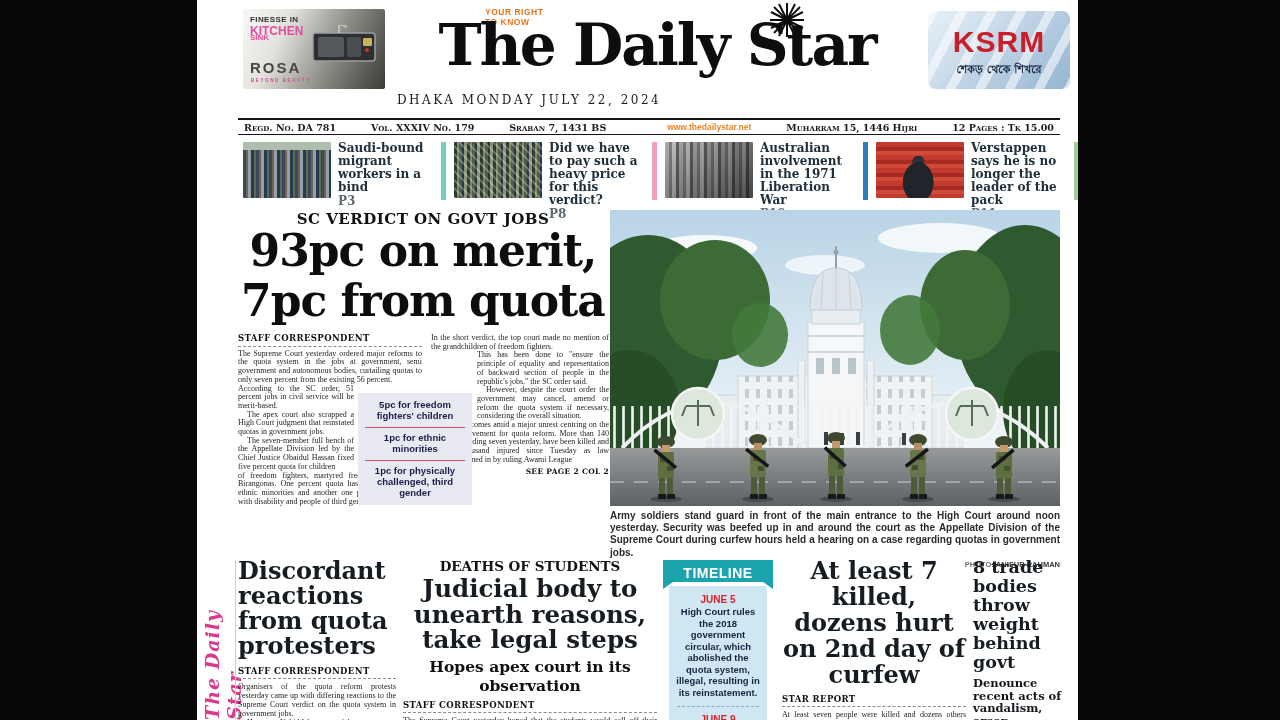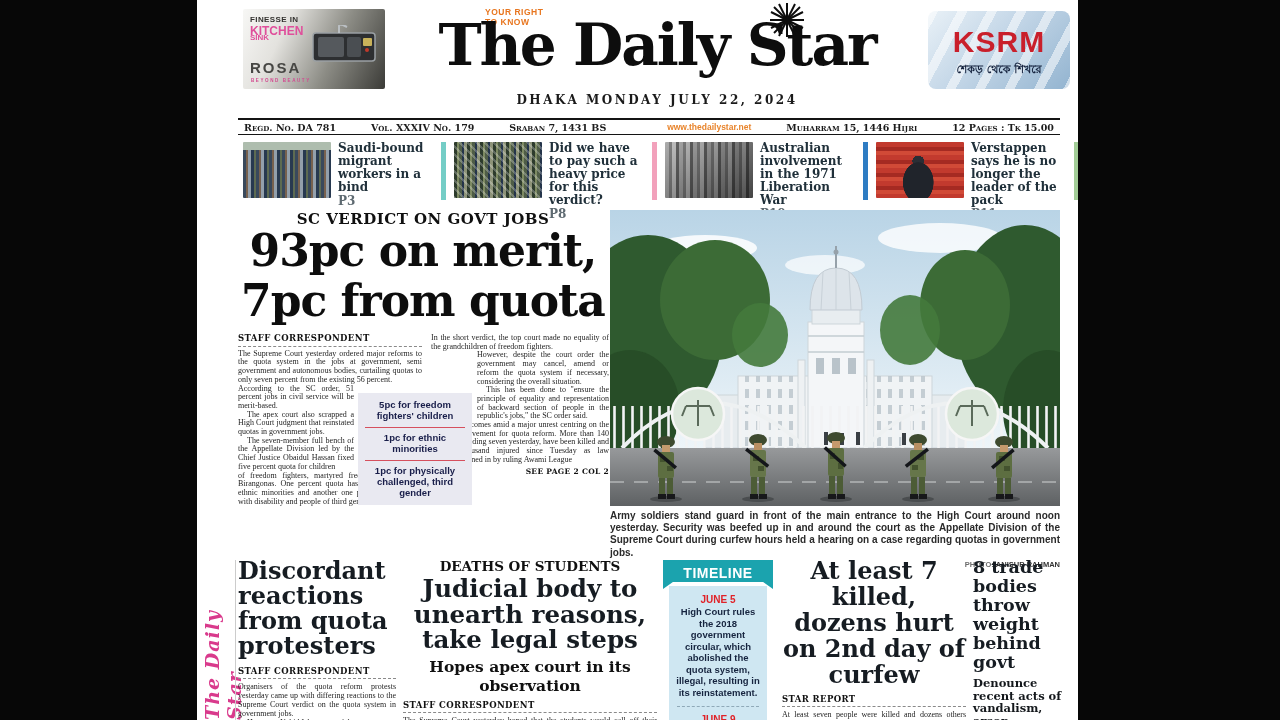--- a/index.html
+++ b/index.html
@@ -13,21 +13,21 @@
   .ad-left .l2{position:absolute;left:7px;top:15px;font-family:Liberation Sans, sans-serif;font-weight:bold;font-size:12px;color:#df4f9b;}
   .ad-left .l3{position:absolute;left:7px;top:24px;font-family:"Liberation Sans",sans-serif;font-weight:bold;font-size:8px;color:#df4f9b;}
   .ad-left .brand{position:absolute;left:7px;bottom:13px;font-family:"Liberation Sans",sans-serif;font-weight:bold;font-size:15px;color:#474744;letter-spacing:2px;}
   .ad-left .brand-sub{position:absolute;left:8px;bottom:6px;font-family:"Liberation Sans",sans-serif;font-size:4.5px;color:#d3488f;letter-spacing:1.6px;font-weight:bold;}
   .ad-left svg{position:absolute;right:4px;top:16px;}
 
   .mast-center{position:absolute;left:200px;top:0;width:520px;height:115px;}
   .tagline{position:absolute;left:88px;top:8px;width:60px;font-family:"Liberation Sans",sans-serif;font-weight:bold;font-size:8.5px;line-height:1.15;color:#e8761f;letter-spacing:.5px;}
   .title{position:absolute;left:0;top:2px;width:520px;margin:0;text-align:center;font-family:"DejaVu Serif",serif;font-weight:900;font-size:58px;line-height:86px;color:#0d0d0d;letter-spacing:-2px;}
   .starburst{position:absolute;left:372px;top:2px;}
-  .dateline{position:absolute;left:0;top:93px;width:520px;text-align:center;font-family:"DejaVu Serif",serif;font-weight:bold;font-size:12px;letter-spacing:2.5px;color:#1a1a1a;}
+  .dateline{position:absolute;left:0;top:93px;width:520px;font-family:"DejaVu Serif",serif;font-weight:normal;font-size:12px;letter-spacing:2.5px;color:#1a1a1a;}
 
   .ad-right{position:absolute;left:723px;top:11px;width:142px;height:78px;overflow:hidden;border-radius:8px;
     background:
       repeating-linear-gradient(118deg, rgba(255,255,255,.55) 0 9px, rgba(255,255,255,0) 9px 26px),
       linear-gradient(135deg,#e9f1f7 0%,#c3d6e7 45%,#93b4d0 100%); margin-left: 8px;}
   .ad-right .ksrm{position:absolute;left:0;top:14px;width:100%;text-align:center;font-family:"Liberation Sans",sans-serif;font-weight:900;font-size:30px;color:#c91f2b;letter-spacing:1px;}
   .ad-right .ksrm-bn{position:absolute;left:0;top:50px;width:100%;text-align:center;font-family:"DejaVu Sans",sans-serif;font-weight:bold;font-size:11px;color:#16243f;}
 
   
   .infobar{position:absolute;left:41px;top:118px;width:822px;height:17px;border-top:2px solid #141414;border-bottom:1px solid #141414;
@@ -225,24 +225,24 @@
         <hr class="dashrule">
         <p>The Supreme Court yesterday ordered major reforms to the quota system in the jobs at government, semi government and autonomous bodies, curtailing quotas to only seven percent from the existing 56 percent.</p>
         <div class="narrow1">
           <p>According to the SC order, 51 percent jobs in civil service will be merit-based.</p>
           <p>The apex court also scrapped a High Court judgment that reinstated quotas in government jobs.</p>
           <p>The seven-member full bench of the Appellate Division led by the Chief Justice Obaidul Hassan fixed five percent quota for children</p>
         </div>
         <p>of freedom fighters, martyred freedom fighters and Birangonas. One percent quota has been reserved for ethnic minorities and another one percent for persons with disability and people of third gender.</p>
       </div>
       <div class="lead-col col2">
-        <p>In the short verdict, the top court made no equality of the grandchildren of freedom fighters.</p>
+        <p>In the short verdict, the top court made no mention of the grandchildren of freedom fighters.</p>
         <div class="narrow2">
+          <p>This has been done to "ensure the principle of equality and representation of backward section of people in the republic's jobs," the SC order said.</p>
           <p>However, despite the court order the government may cancel, amend or reform the quota system if necessary, considering the overall situation.</p>
-          <p>This has been done to "ensure the principle of equality and representation of backward section of people in the republic's jobs," the SC order said.</p>
         </div>
         <p>The verdict comes amid a major unrest centring on the students' movement for quota reform. More than 140 people, including seven yesterday, have been killed and several thousand injured since Tuesday as law enforcers joined in by ruling Awami League</p>
         <div class="seepage">SEE PAGE 2 COL 2</div>
       </div>
       <div class="factbox">
         <div>5pc for freedom fighters' children</div>
         <hr class="fline">
         <div>1pc for ethnic minorities</div>
         <hr class="fline">
         <div>1pc for physically challenged, third gender</div>

